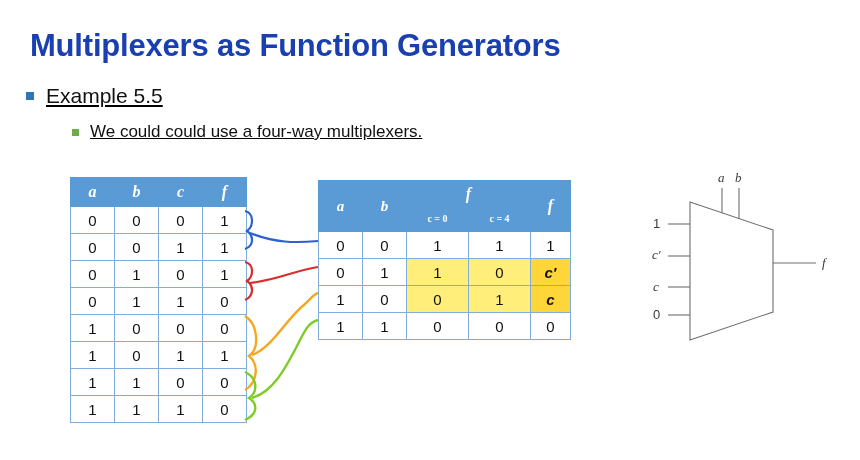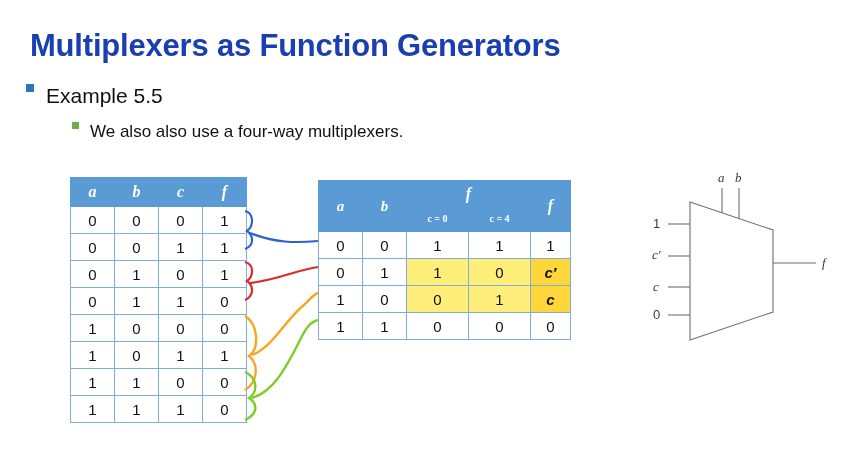--- a/index.html
+++ b/index.html
@@ -26,21 +26,23 @@
     color: #1A3FB0;
     letter-spacing: -0.2px;
     white-space: nowrap;
     margin-top: 12px;
   }
 
   
   .bullet-row {
     position: absolute;
     display: flex;
+    align-items: center;
     white-space: nowrap;
+    text-decoration: underline;
   }
   #bullet-level1 { left: 26px; top: 84px; }
   #bullet-level2 { left: 72px; top: 122px; }
 
   .bullet-marker {
     display: inline-block;
     flex: 0 0 auto;
   }
   .marker-l1 {
     width: 8px; height: 8px;
@@ -188,21 +190,21 @@
 
 <div id="slide-title">Multiplexers as Function Generators</div>
 
 <div class="bullet-row" id="bullet-level1">
   <span class="bullet-marker marker-l1"></span>
   <span class="bullet-text-l1">Example 5.5</span>
 </div>
 
 <div class="bullet-row" id="bullet-level2">
   <span class="bullet-marker marker-l2"></span>
-  <span class="bullet-text-l2">We also also use a four-way multiplexers.</span>
+  <span class="bullet-text-l2">We could could use a four-way multiplexers.</span>
 </div>
 
 <table class="pptx-table" id="truth-table">
   <colgroup>
     <col class="c-a">
       <col class="c-b">
       <col class="c-c">
       <col class="c-f">
   </colgroup>
   <thead>

